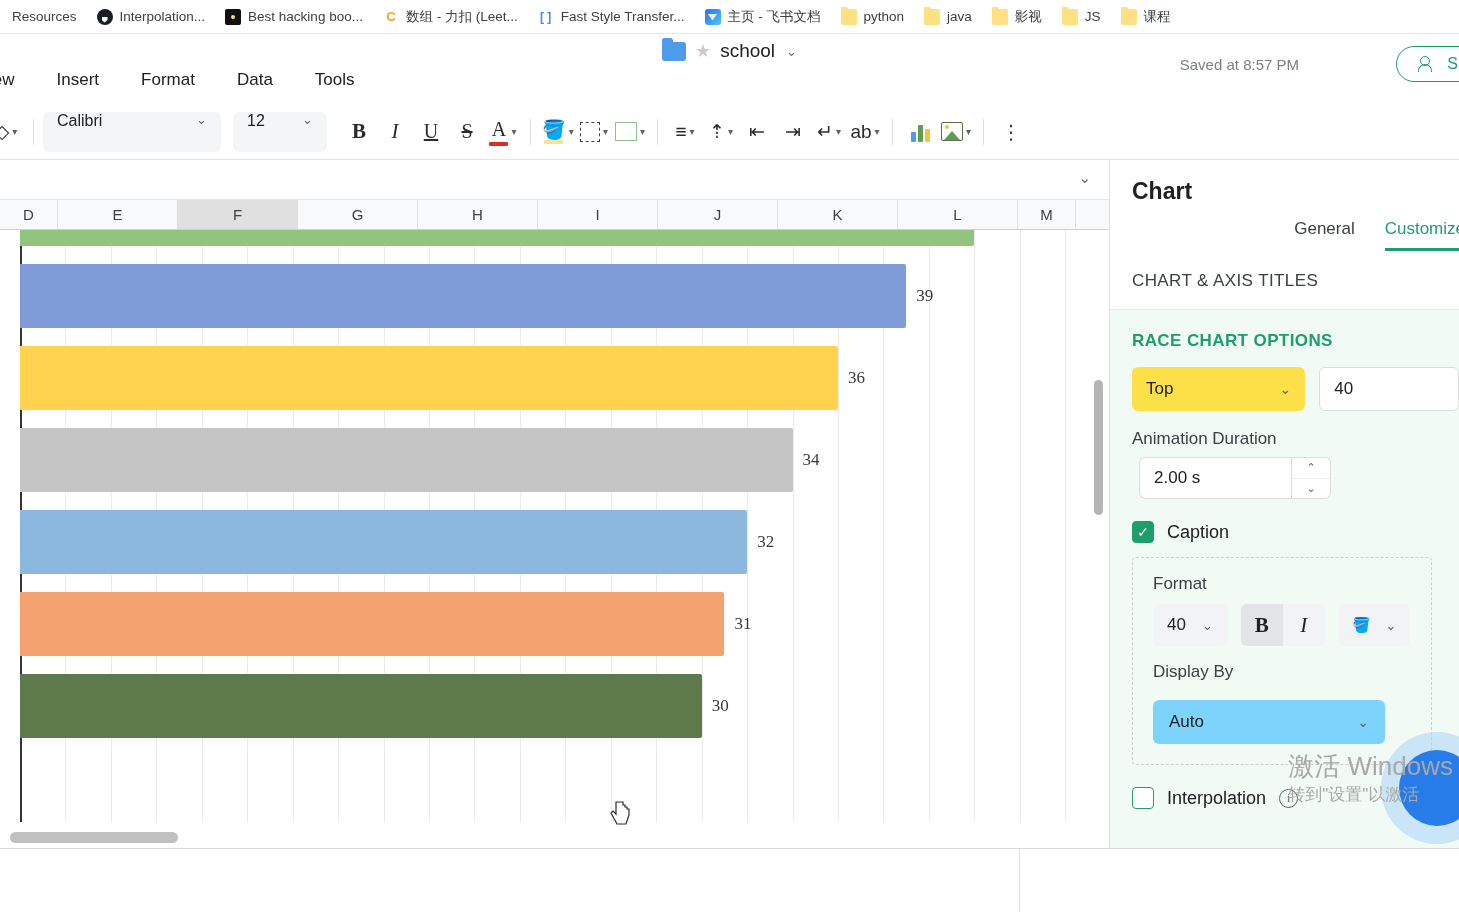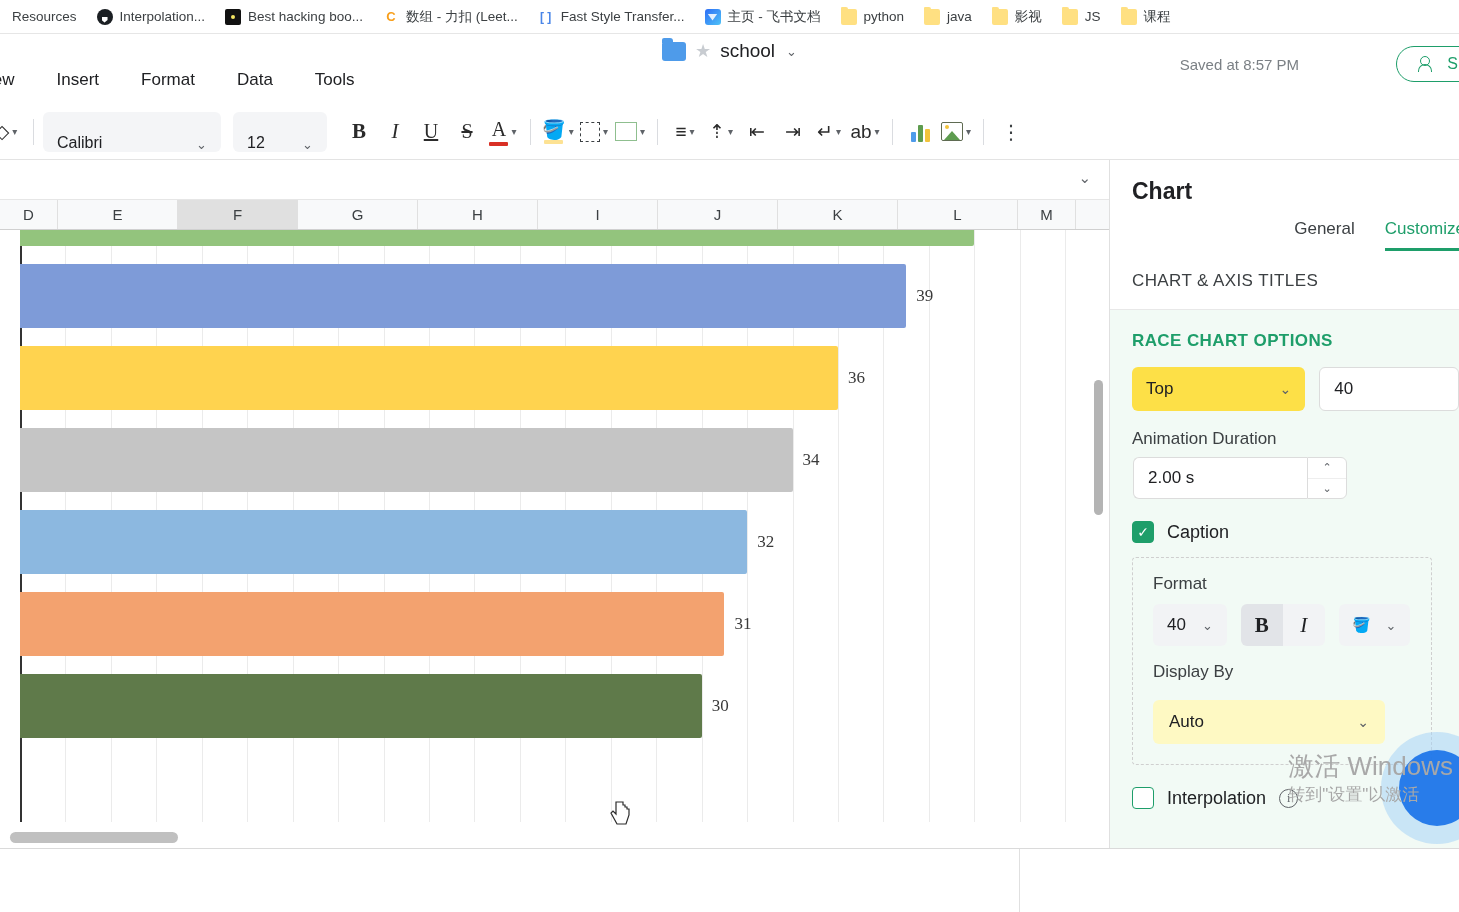--- a/index.html
+++ b/index.html
@@ -119,21 +119,21 @@
   }
   .tb-item {
     display: flex; align-items: center; justify-content: center;
     height: 36px; min-width: 36px; border-radius: 4px; cursor: pointer;
     color: #2b2b2b;
   }
   .tb-sep { width: 1px; height: 26px; background: #dadce0; margin: 0 9px; }
   .caret { font-size: 10px; color: #5f6368; margin-left: 3px; }
 
   .combo {
-    display: flex; align-items: flex-end; justify-content: space-between;
+    display: flex; align-items: flex-start; justify-content: space-between;
     background: #f4f5f7; border-radius: 6px; height: 40px;
     padding: 0 14px; font-size: 16px; color: #202124; cursor: pointer;
   }
   .combo .chev { color: #5f6368; font-size: 13px; }
 
   .tb-glyph { font-size: 19px; line-height: 1; }
   .glyph-bold { font-weight: bold; font-family: "Liberation Serif", serif; font-size: 21px; }
   .glyph-ital { font-style: italic; font-family: "Liberation Serif", serif; font-size: 21px; }
   .glyph-und { text-decoration: underline; font-family: "Liberation Serif", serif; font-size: 20px; }
   .glyph-strike { text-decoration: line-through; font-family: "Liberation Serif", serif; font-size: 20px; }
@@ -255,21 +255,21 @@
     background: #fde047; border-radius: 6px; height: 44px;
     padding: 0 14px; font-size: 17px; color: #202124; cursor: pointer;
   }
   .num-input {
     background: #fff; border: 1px solid #dcdcdc; border-radius: 6px;
     height: 44px; display: flex; align-items: center; padding: 0 14px;
     font-size: 17px; color: #202124;
   }
   .field-label { font-size: 17px; color: #3c4043; padding: 18px 0 8px 22px; }
   .stepper-wrap {
-    display: flex; margin-left: 23px; width: 214px; height: 42px;
+    display: flex; margin-left: 29px; width: 192px; height: 42px;
   }
   .stepper-val {
     flex: 1; background: #fff; border: 1px solid #dcdcdc; border-right: none;
     border-radius: 6px 0 0 6px; display: flex; align-items: center;
     padding-left: 14px; font-size: 17px; color: #202124;
   }
   .stepper-btns {
     width: 40px; display: flex; flex-direction: column;
     border: 1px solid #dcdcdc; border-radius: 0 6px 6px 0; background: #fff;
   }
@@ -309,21 +309,21 @@
   }
   .bi-btn.on { background: #e2e4e8; font-weight: bold; }
   .bi-btn.it { font-style: italic; }
   .drop-btn {
     display: flex; align-items: center; gap: 14px; background: #f2f3f5;
     border-radius: 6px; height: 42px; padding: 0 14px; cursor: pointer;
     color: #8a8a8a; font-size: 15px;
   }
   .auto-sel {
     display: flex; align-items: center; justify-content: space-between;
-    margin: 8px 0 0 20px; width: 232px; height: 44px; background: #fef9c3;
+    margin: 8px 0 0 20px; width: 232px; height: 44px; background: #7dd3fc;
     border-radius: 6px; padding: 0 16px; font-size: 17px; color: #202124;
     cursor: pointer;
   }
   .info-i {
     width: 19px; height: 19px; border: 1.4px solid #5f6368; border-radius: 50%;
     display: inline-flex; align-items: center; justify-content: center;
     font-size: 12px; color: #5f6368; font-family: "Liberation Serif", serif;
   }
 
   .help-bubble {

